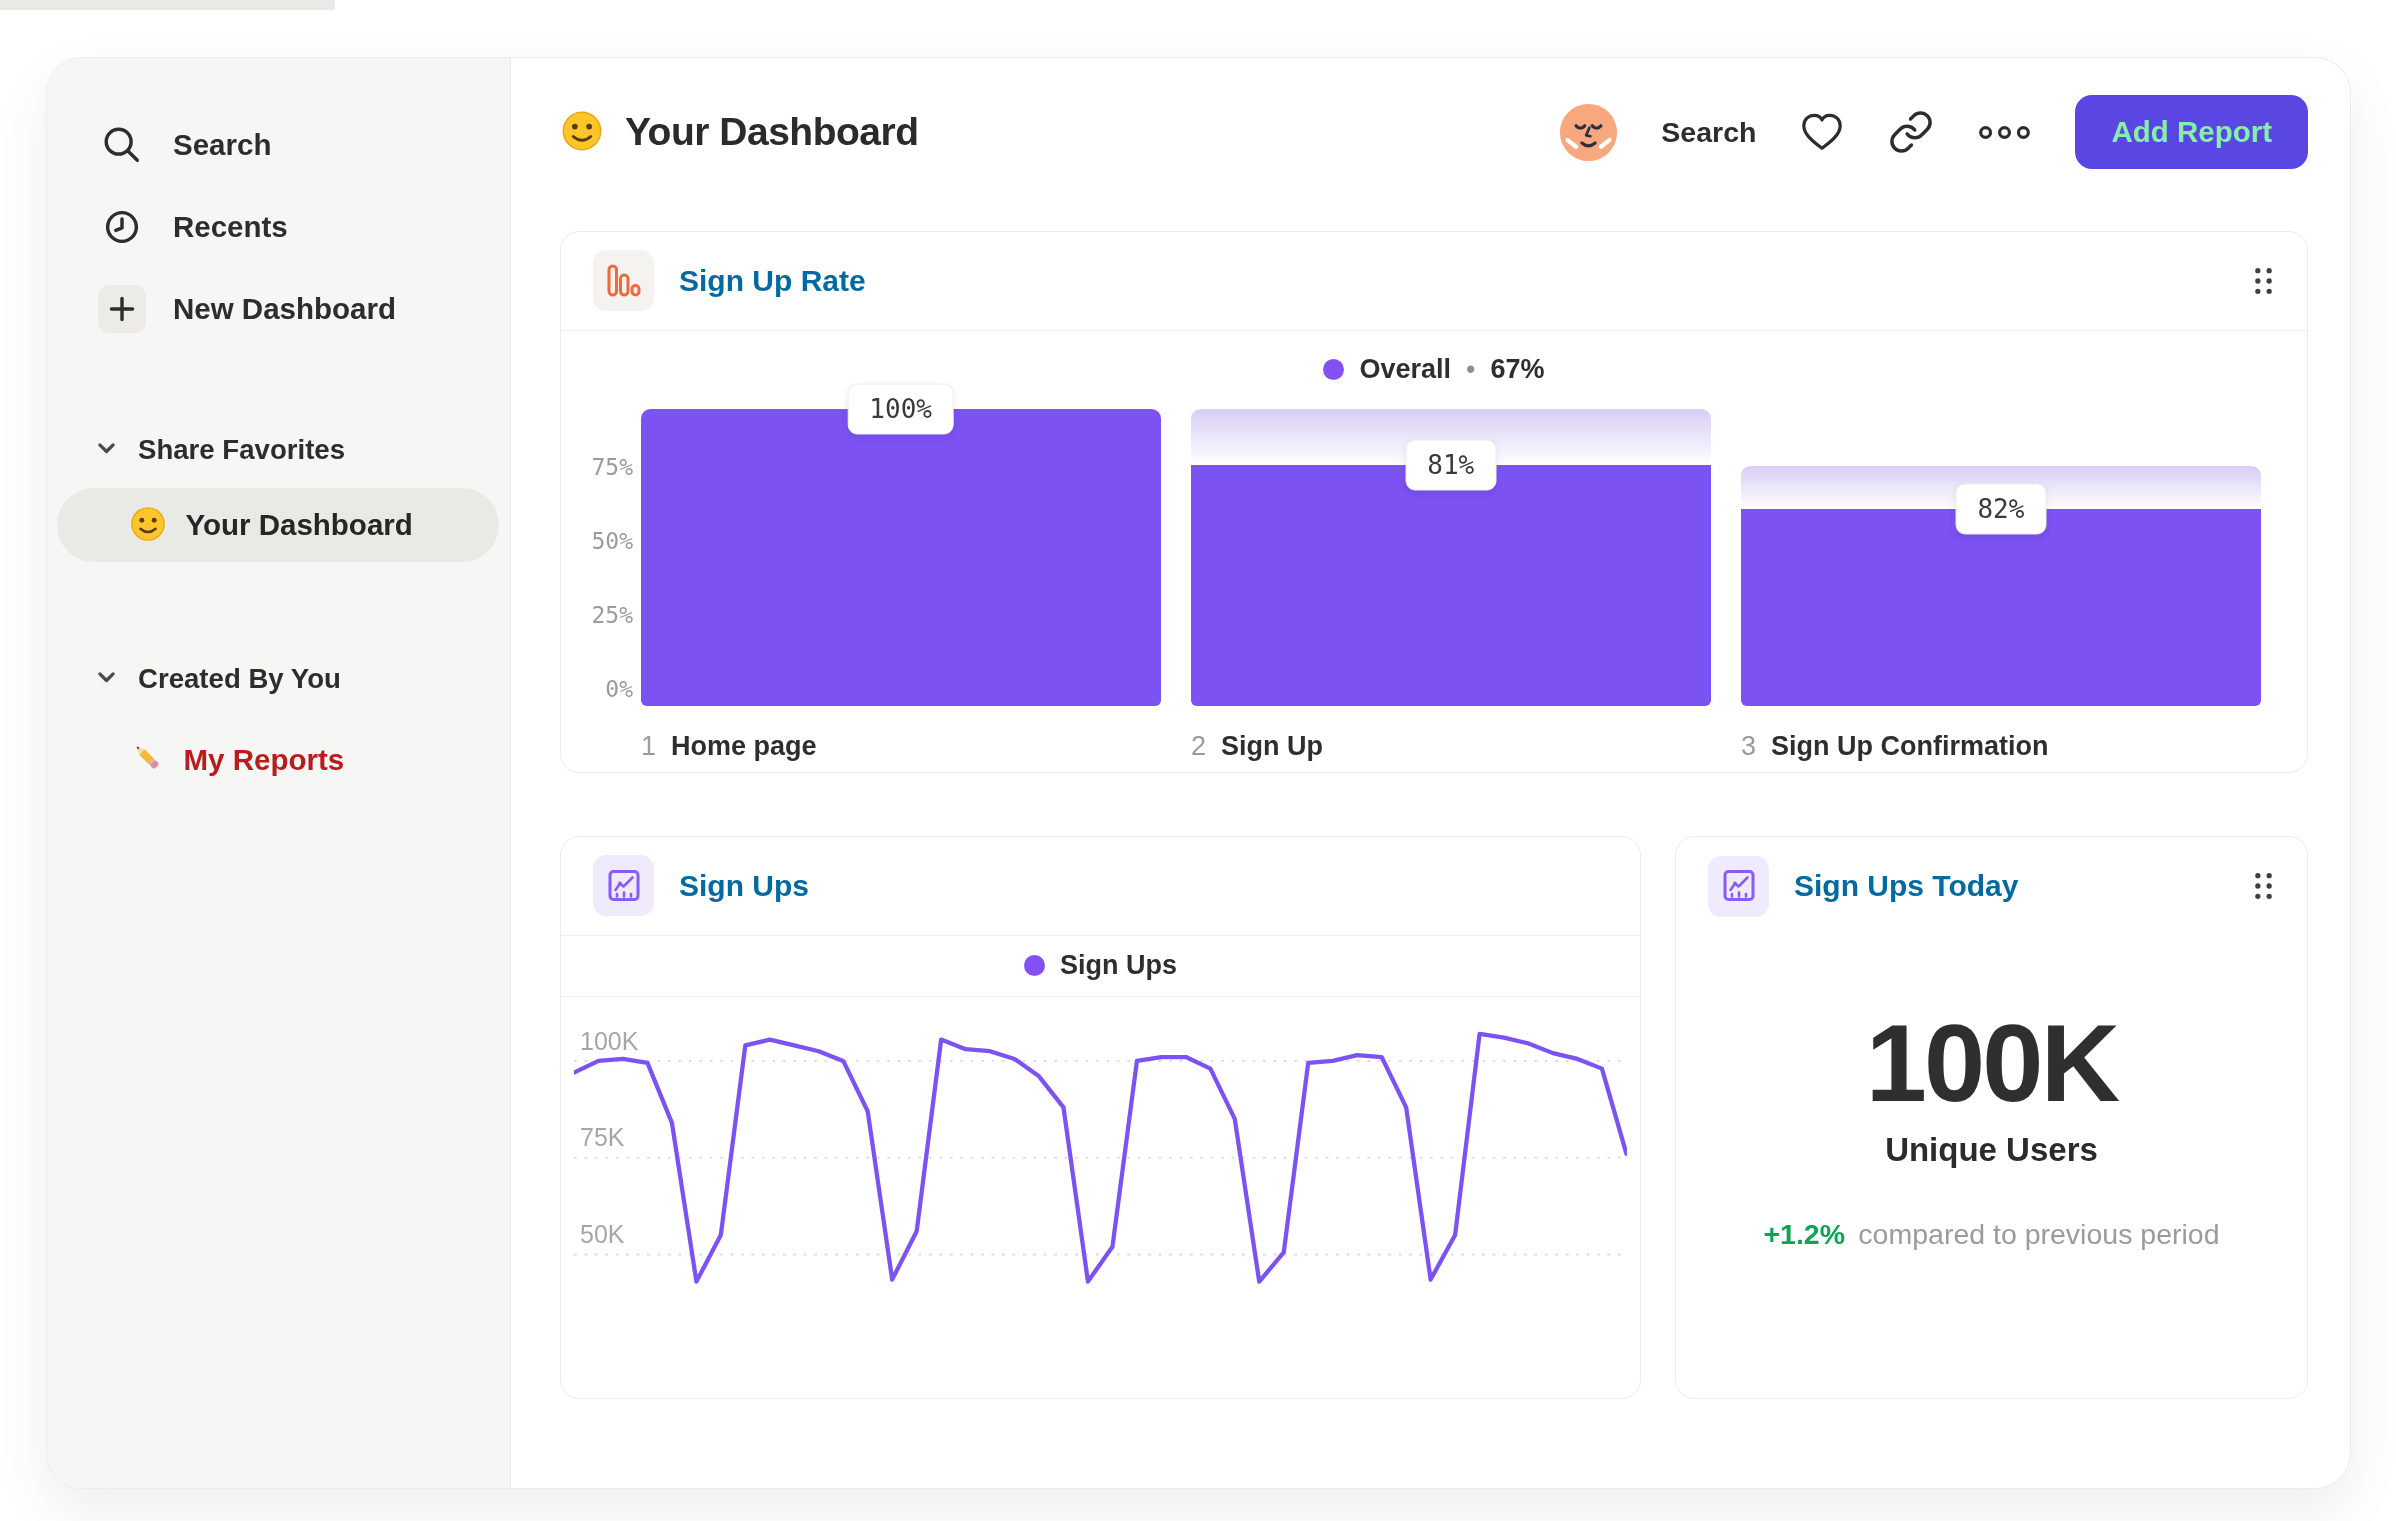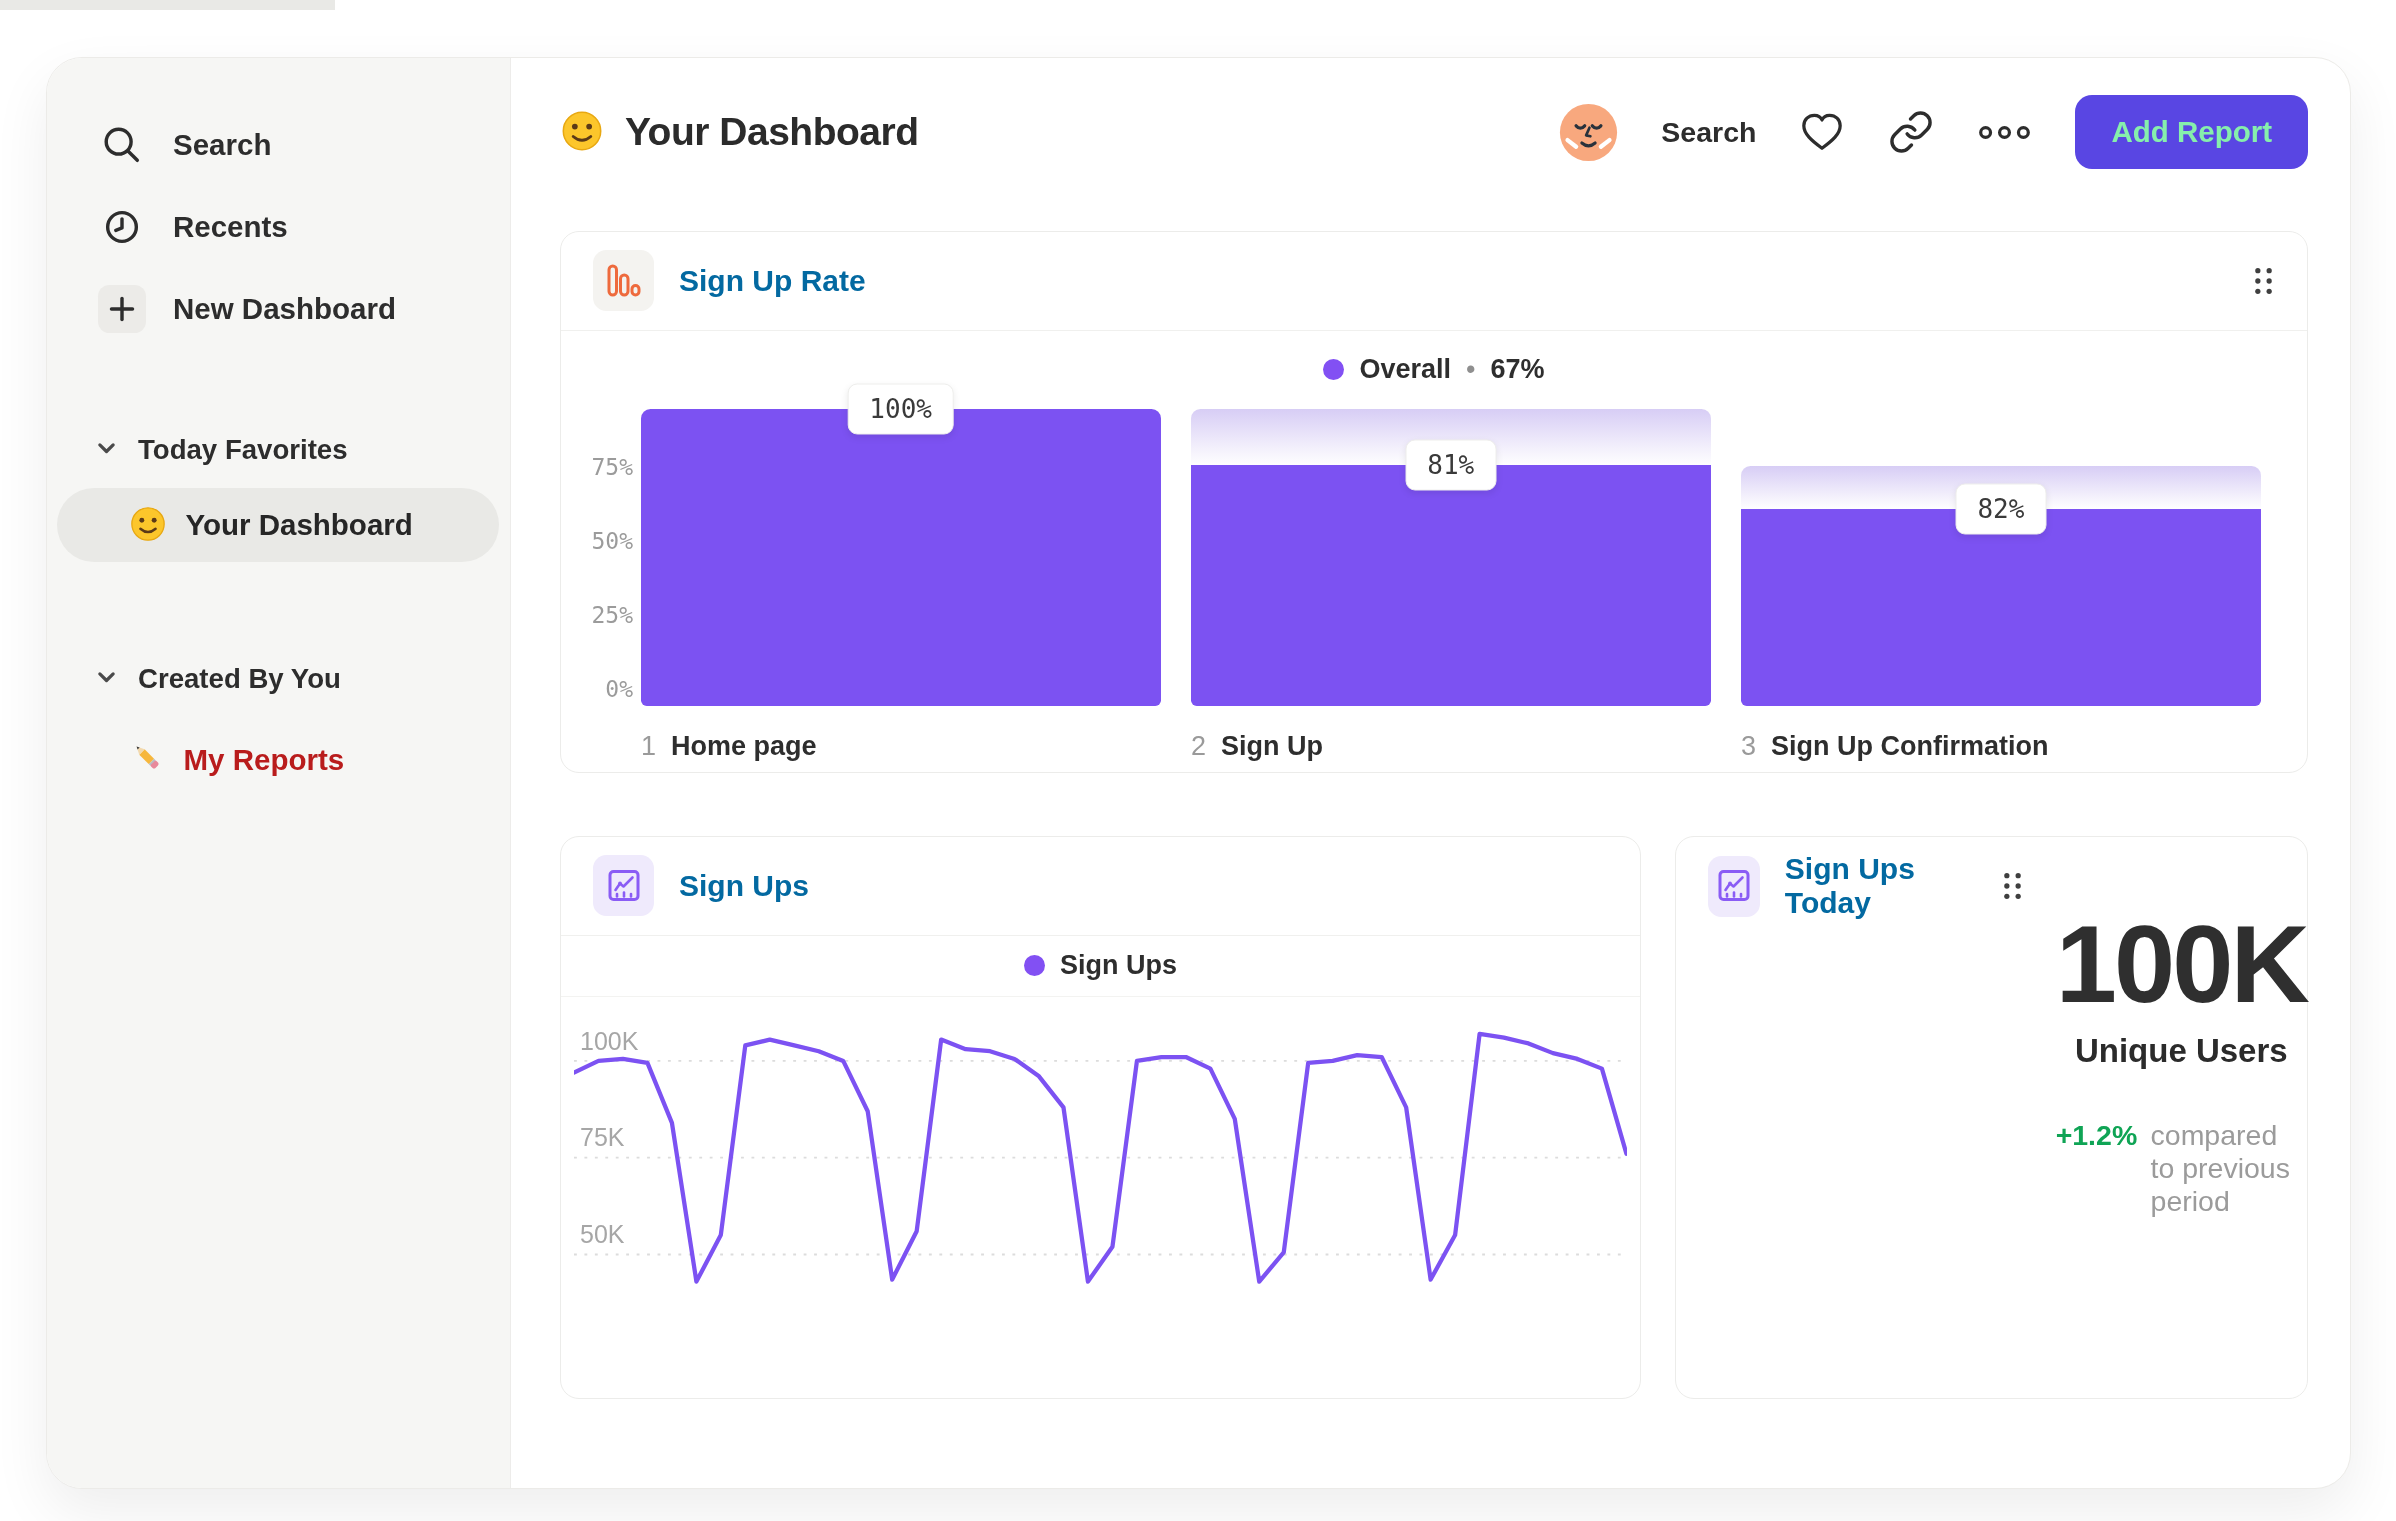--- a/index.html
+++ b/index.html
@@ -77,21 +77,21 @@
   .card-line { width:1081px; height:563px; }
   .legend-row.slim { height:61px; border-bottom:1.9px solid #f3f3f1; }
   .line-plot { position:relative; height:331px; margin:0 13.3px; }
   .line-plot svg { position:absolute; inset:0; width:100%; height:100%; }
   .line-ylab { position:absolute; left:5.7px; font-size:25px; color:#a6a6a6; }
   .line-xaxis { position:relative; height:63px; margin:0 13.3px; border-top:1.9px solid #f0f0ee; }
   .line-xlab { position:absolute; top:17px; font-size:25px; color:#9a9a9a; transform:translateX(-50%); white-space:nowrap; }
   .line-xlab.first { transform:none; }
   .line-xlab.last { transform:translateX(-90%); }
 
-  .card-stat { flex:1; height:563px; display:flex; flex-direction:row; }
+  .card-stat { flex:1; height:563px; display:flex; flex-direction:column; }
   .stat-body { flex:1; display:flex; flex-direction:column; align-items:center; }
   .stat-number { margin-top:63px; font-size:110px; font-weight:700; color:#2f2f2f; letter-spacing:-2.9px; }
   .stat-sub { margin-top:5.7px; font-size:33px; font-weight:600; color:#2b2b2b; }
   .stat-delta { margin-top:49px; font-size:28.5px; color:#9b9b9b; display:flex; gap:13.3px; align-items:baseline; }
   .stat-delta .pct { font-weight:700; }
 
   svg .stroke-dark { stroke:#2d2d2d; fill:none; stroke-width:3.2; stroke-linecap:round; stroke-linejoin:round; }
 </style>
 </head>
 <body>
@@ -129,21 +129,21 @@
       <span class="lbl">New Dashboard</span>
     </div>
 
     <div class="section">
       <div class="section-head">
         <span>
           <svg width="21" height="13.3" viewBox="0 0 22 14">
               <polyline points="4,3 11,10 18,3" fill="none" stroke="#4a4a4a" stroke-width="3.4" stroke-linecap="round" stroke-linejoin="round"></polyline>
             </svg>
         </span>
-        <span class="lbl">Today Favorites</span>
+        <span class="lbl">Share Favorites</span>
       </div>
       <div class="side-pill">
         <span>
           <svg width="38" height="38" viewBox="0 0 40 40">
               <circle cx="20" cy="20" r="17" fill="#fcc62b"></circle>
               <circle cx="20" cy="20" r="17" fill="none" stroke="#e8a812" stroke-width="1.4"></circle>
               <circle cx="13.5" cy="16" r="2.6" fill="#5c3a17"></circle>
               <circle cx="26.5" cy="16" r="2.6" fill="#5c3a17"></circle>
               <path d="M12 25 q8 7 16 0" fill="none" stroke="#5c3a17" stroke-width="2.6" stroke-linecap="round"></path>
             </svg>

